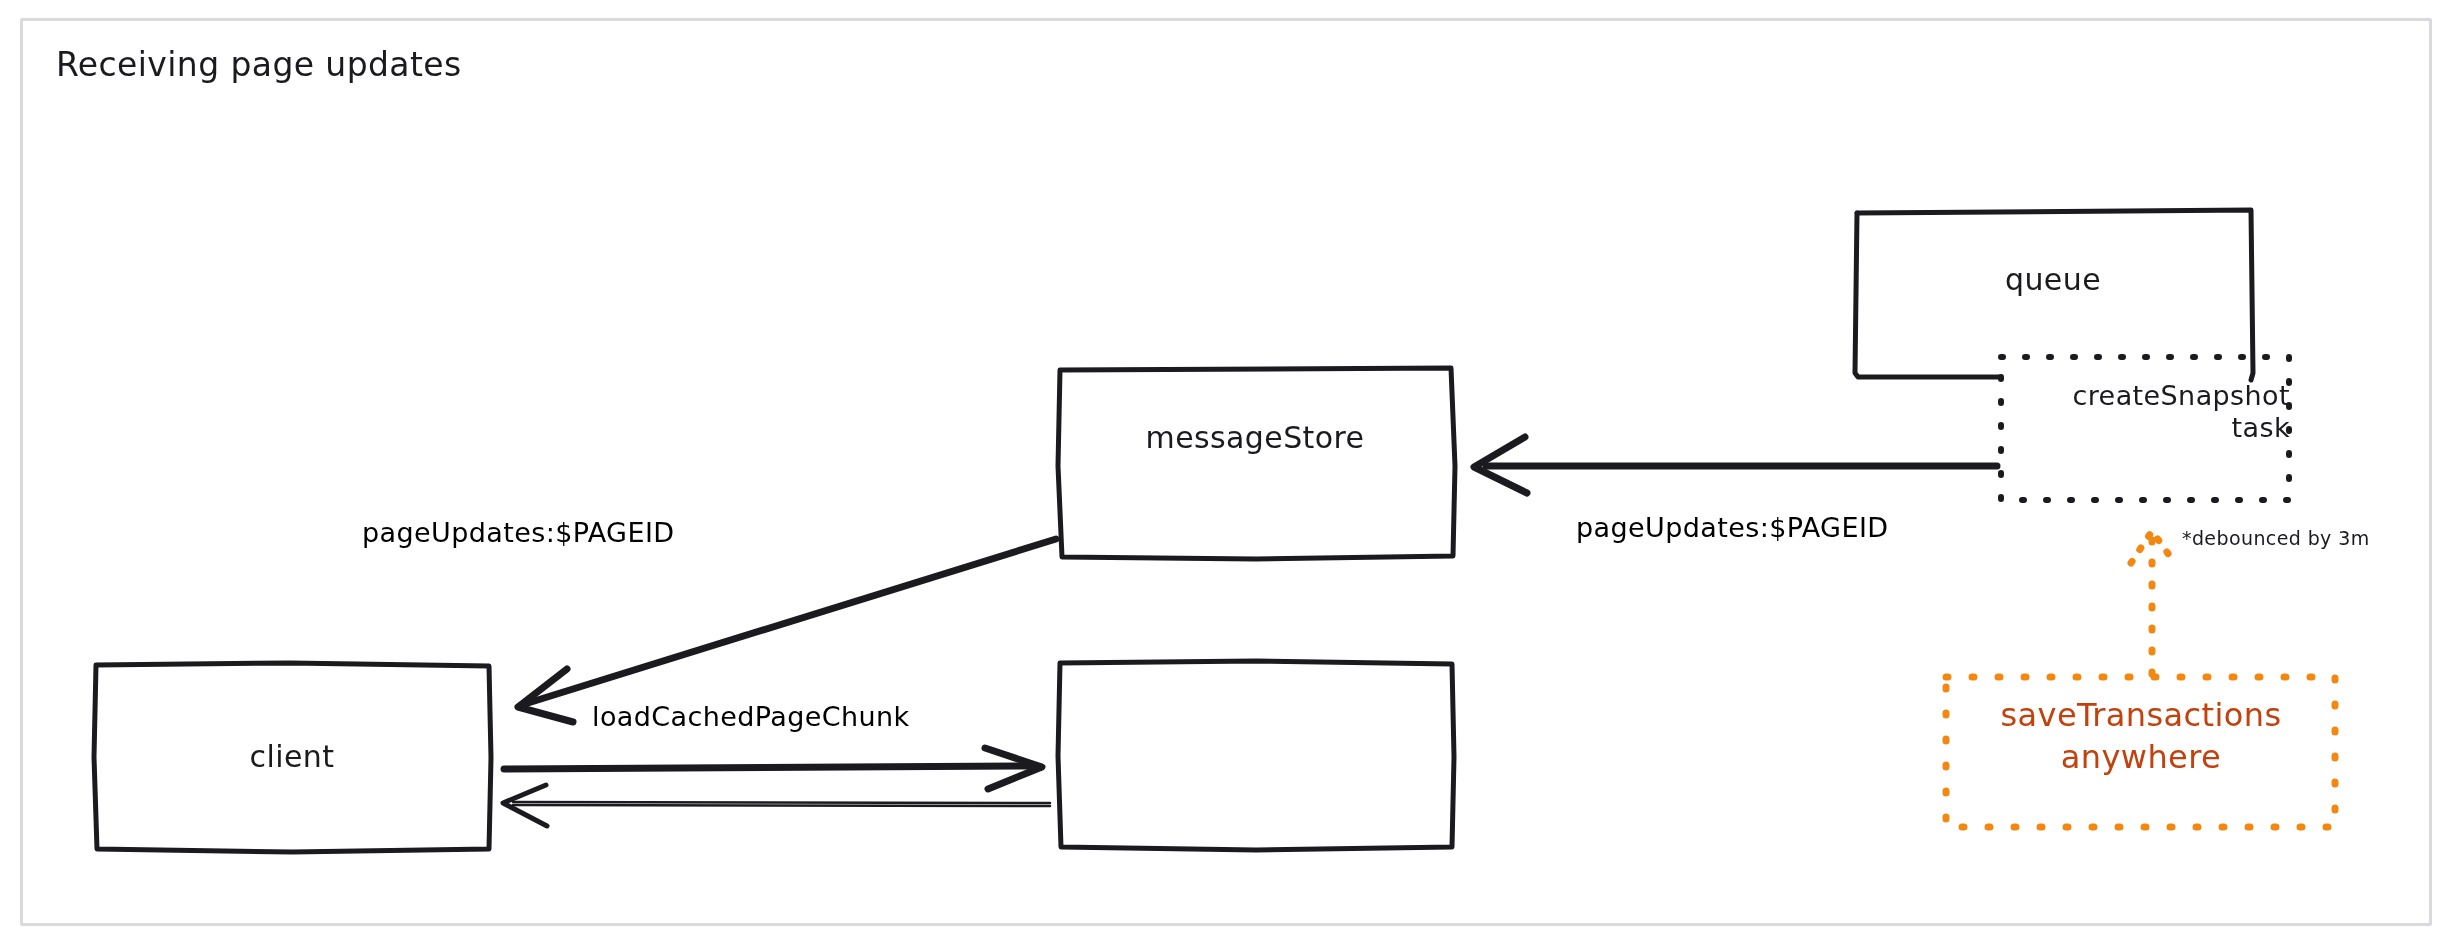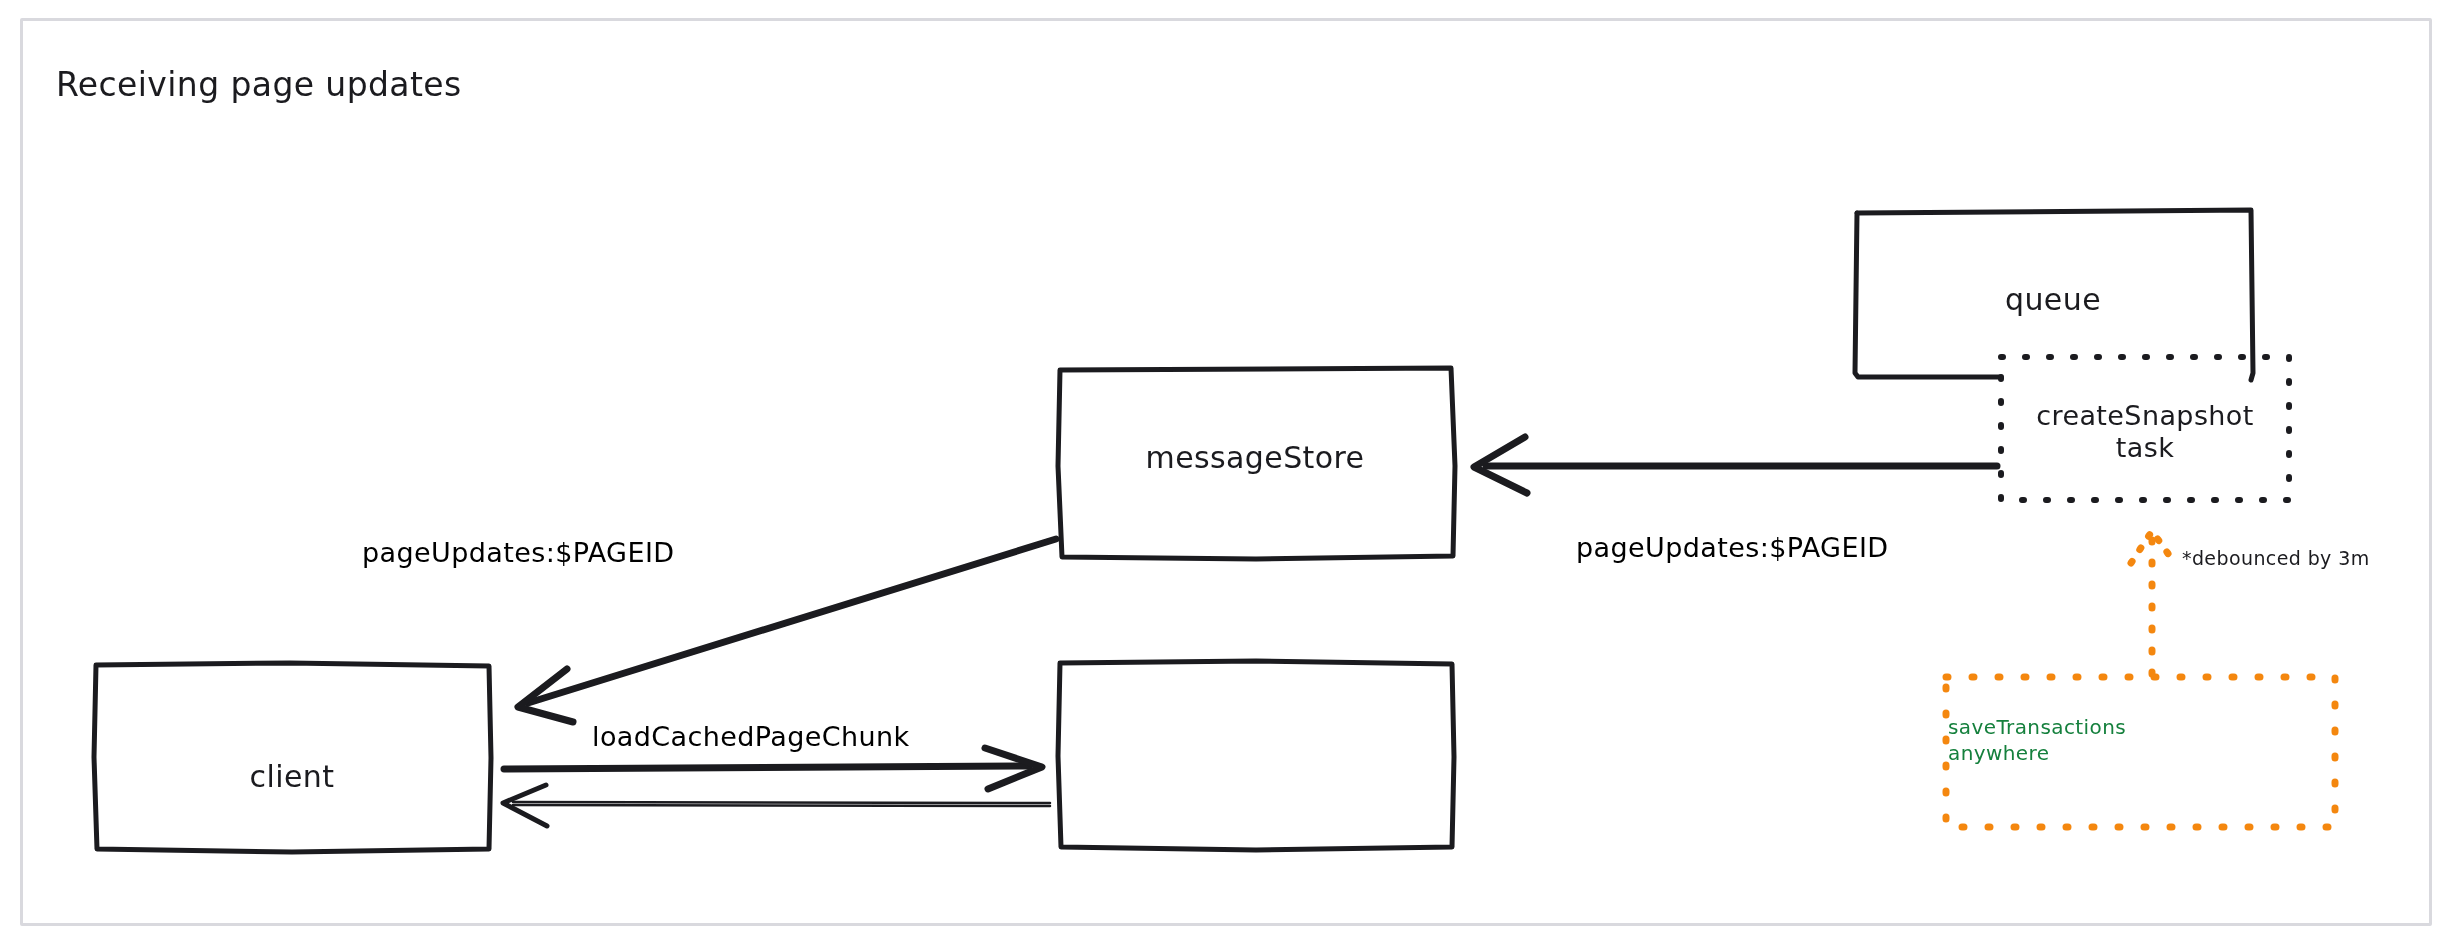--- a/index.html
+++ b/index.html
@@ -37,21 +37,20 @@
     width: 2454px;
     height: 947px;
   }
   .hand-text {
     position: absolute;
     font-family: "DejaVu Sans", sans-serif;
     color: #1b1b1f;
     white-space: pre;
     line-height: 1.18;
     letter-spacing: 0.4px;
-    margin-top: 20px;
   }
   #page-title {
     left: 56px;
     top: 46px;
     font-size: 33px;
     color: #1b1b1f;
   }
   .node-label {
     font-size: 30px;
     text-align: center;
@@ -59,31 +58,31 @@
   }
   .edge-label {
     font-size: 27px;
     color: #000000;
   }
   .note-label {
     font-size: 19px;
     color: #1b1b1f;
   }
   .orange-label {
-    font-size: 20px;
-    text-align: left;
-    color: #15803d;
+    font-size: 32px;
+    text-align: center;
+    color: #c2410c;
     line-height: 1.32;
   }
   
   #label-messagestore { left: 1058px; top: 420px; width: 394px; }
   #label-queue        { left: 1855px; top: 262px; width: 396px; }
   #label-client       { left:   94px; top: 739px; width: 396px; }
   #label-api          { left: 1058px; top: 739px; width: 394px; }
-  #label-createsnapshot { left: 2000px; top: 380px; width: 290px; font-size: 27px; }
+  #label-createsnapshot { left: 2000px; top: 380px; width: 290px; font-size: 27px; text-align: right; }
   #label-savetransactions { left: 1948px; top: 694px; width: 386px; }
 
   
   #label-pageupdates-left  { left: 362px;  top: 517px; }
   #label-pageupdates-right { left: 1576px; top: 512px; }
   #label-loadcached        { left: 592px;  top: 701px; }
   #label-debounced         { left: 2182px; top: 527px; }
 </style>
 </head>
 <body>

